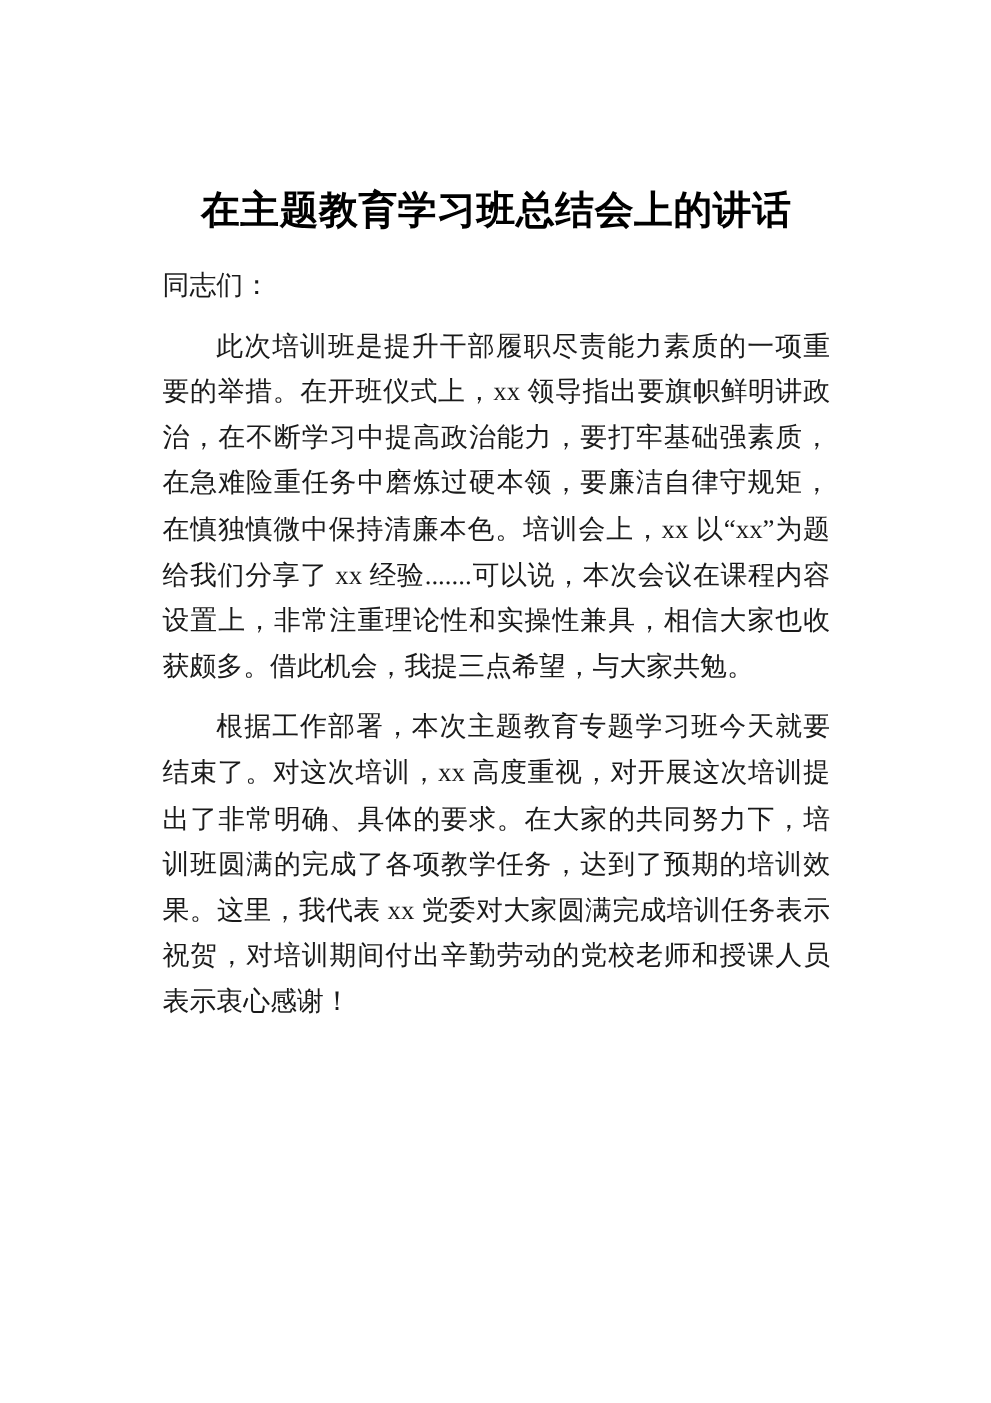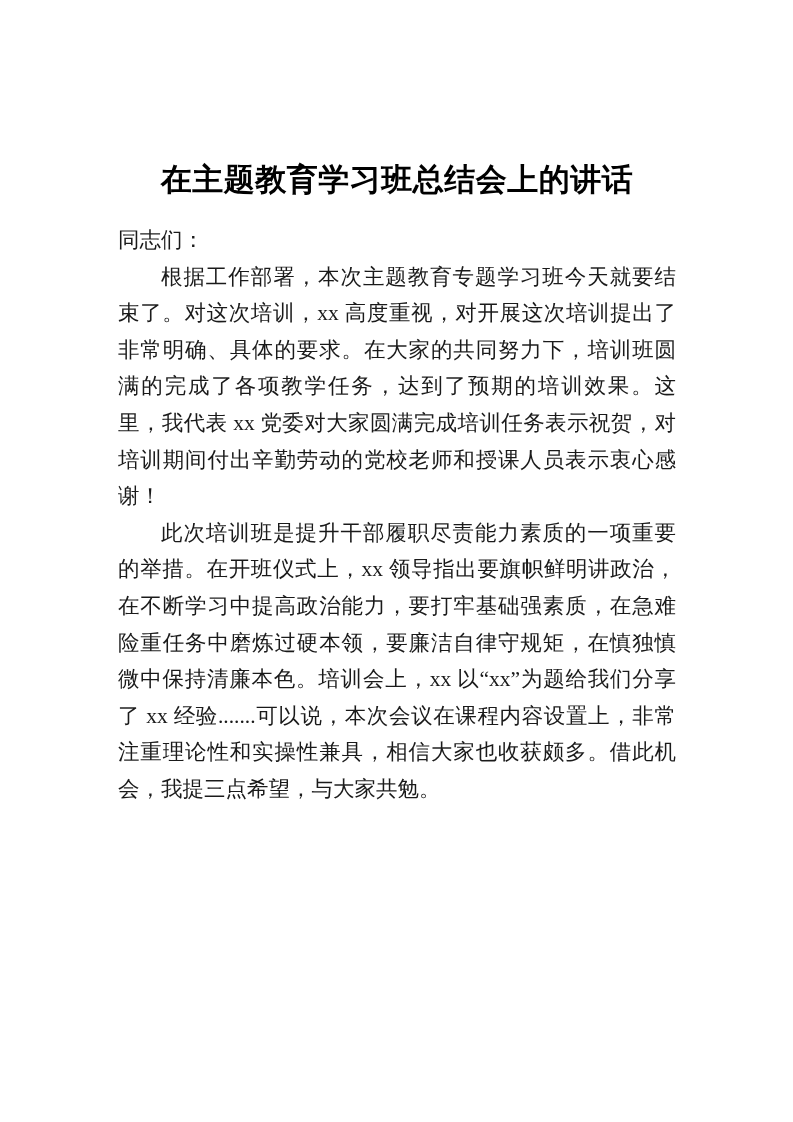--- a/index.html
+++ b/index.html
@@ -21,49 +21,49 @@
     background: #ffffff;
   }
   .doc-title {
     font-family: "Liberation Sans", "DejaVu Sans", sans-serif;
     font-weight: bold;
     font-size: 31px;
     line-height: 44px;
     color: #000000;
     text-align: center;
     letter-spacing: 0.5px;
-    margin: 12px;
+    margin: 0;
   }
   .doc-body {
     margin-top: 20px;
     font-family: "Liberation Serif", "DejaVu Serif", serif;
     font-size: 21.5px;
     line-height: 36.6px;
     color: #1a1a1a;
     text-align: justify;
     text-justify: inter-ideograph;
   }
   .doc-body p {
-    margin: 0;
+    margin: 12px;
     padding: 0;
   }
   .salutation {
     text-indent: 0;
   }
   .para {
     text-indent: 2em;
   }
 </style>
 </head>
 <body>
 
 <div class="page">
   <h1 class="doc-title">在主题教育学习班总结会上的讲话</h1>
 
   <div class="doc-body">
     <p class="salutation">同志们：</p>
 
+    <p class="para">此次培训班是提升干部履职尽责能力素质的一项重要的举措。在开班仪式上，xx 领导指出要旗帜鲜明讲政治，在不断学习中提高政治能力，要打牢基础强素质，在急难险重任务中磨炼过硬本领，要廉洁自律守规矩，在慎独慎微中保持清廉本色。培训会上，xx 以“xx”为题给我们分享了 xx 经验.......可以说，本次会议在课程内容设置上，非常注重理论性和实操性兼具，相信大家也收获颇多。借此机会，我提三点希望，与大家共勉。</p>
+
     <p class="para">根据工作部署，本次主题教育专题学习班今天就要结束了。对这次培训，xx 高度重视，对开展这次培训提出了非常明确、具体的要求。在大家的共同努力下，培训班圆满的完成了各项教学任务，达到了预期的培训效果。这里，我代表 xx 党委对大家圆满完成培训任务表示祝贺，对培训期间付出辛勤劳动的党校老师和授课人员表示衷心感谢！</p>
-
-    <p class="para">此次培训班是提升干部履职尽责能力素质的一项重要的举措。在开班仪式上，xx 领导指出要旗帜鲜明讲政治，在不断学习中提高政治能力，要打牢基础强素质，在急难险重任务中磨炼过硬本领，要廉洁自律守规矩，在慎独慎微中保持清廉本色。培训会上，xx 以“xx”为题给我们分享了 xx 经验.......可以说，本次会议在课程内容设置上，非常注重理论性和实操性兼具，相信大家也收获颇多。借此机会，我提三点希望，与大家共勉。</p>
 
   </div>
 </div>
 
 </body></html>

